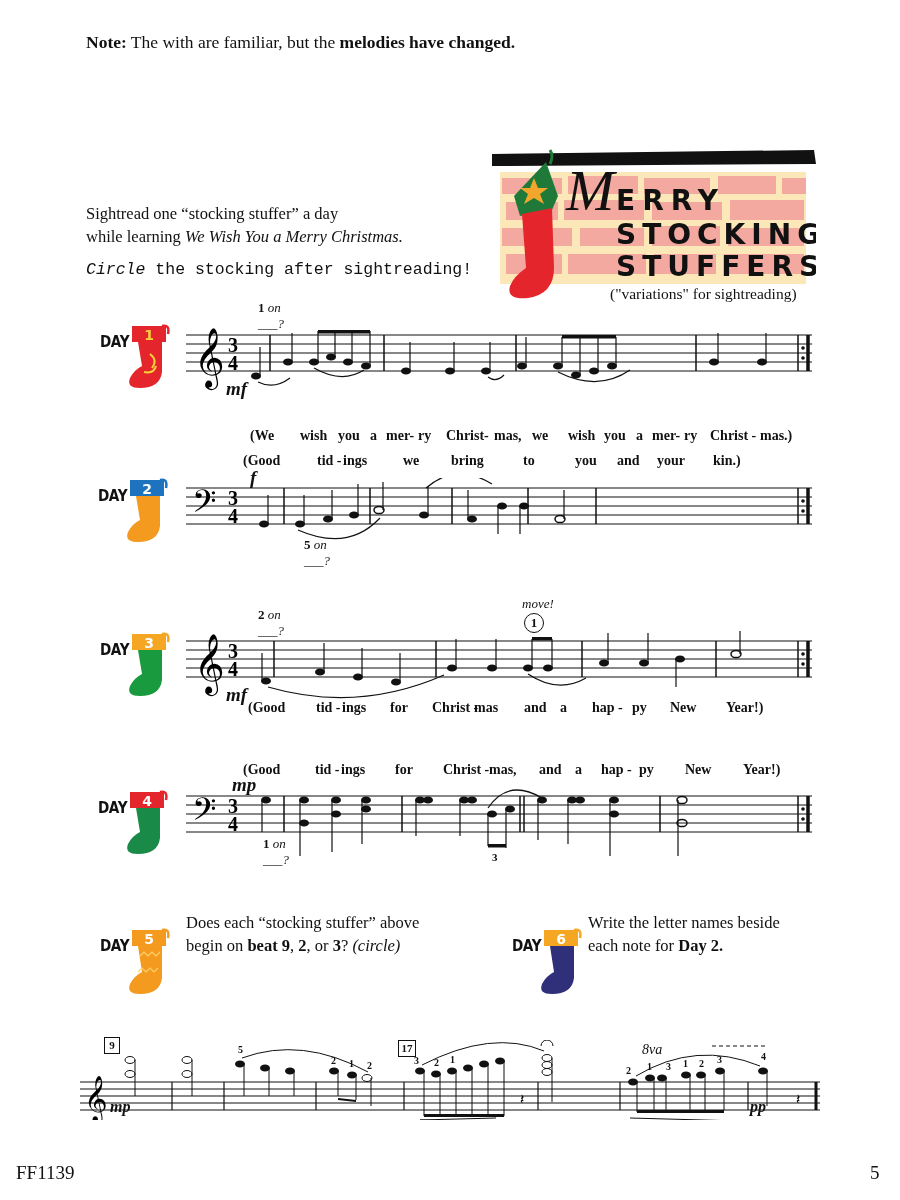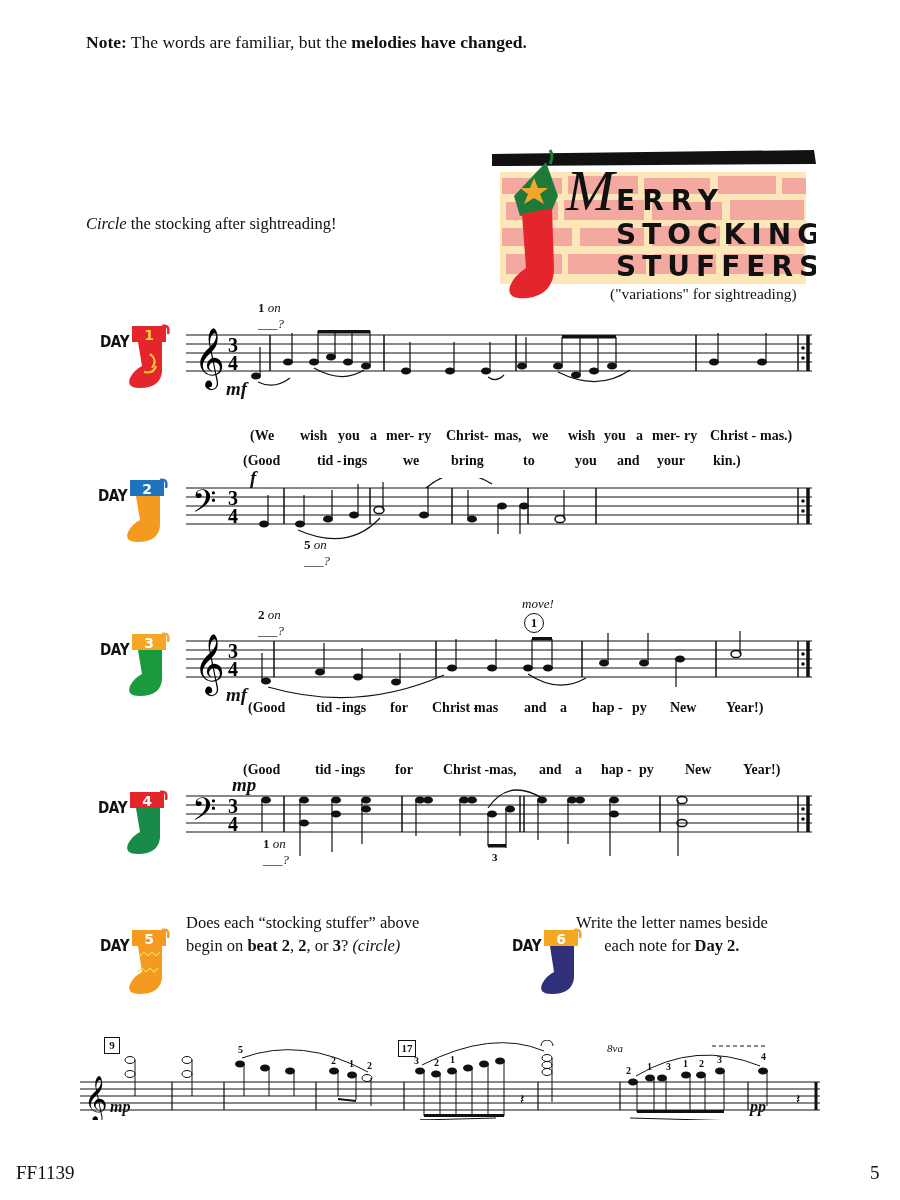--- a/index.html
+++ b/index.html
@@ -2,41 +2,43 @@
 <html><head>
 <meta charset="utf-8">
 <style>
   html,body{margin:0;padding:0;background:#fff;}
   body{width:900px;height:1200px;position:relative;overflow:hidden;font-family:"Liberation Serif","DejaVu Serif",serif;color:#111;}
   .abs{position:absolute;}
   .note-text{left:86px;top:30px;font-size:17.5px;line-height:24px;}
   .note-text b{font-weight:bold;}
   .intro{left:86px;top:202px;font-size:16.5px;line-height:23px;}
   .intro p{margin:0;}
-  .intro p.gap{margin-top:10px;}
+  .intro p.gap{margin-top:10px;font-family:Liberation Mono, monospace;}
   .logo{left:492px;top:148px;width:324px;height:160px;}
   .logo-sub{left:610px;top:285px;font-size:15.5px;}
   .day-label{font-family:"DejaVu Sans","Liberation Sans",sans-serif;font-weight:bold;font-size:16px;letter-spacing:-0.5px;transform:scaleX(0.85);transform-origin:left;}
   .lyrics{font-family:"Liberation Serif",serif;font-weight:bold;font-size:14px;white-space:nowrap;}
   .lyrics span{position:absolute;}
   .staff{position:absolute;}
   .small{font-size:13px;}
   .ital{font-style:italic;}
   .dyn{font-family:"Liberation Serif",serif;font-weight:bold;font-style:italic;font-size:19px;}
   .q56{font-size:16.5px;line-height:23px;}
   .footer{font-size:19px;}
 </style>
 </head>
 <body>
 
 <div class="abs note-text">
-  <div><b>Note:</b><span> The words are familiar, but the </span><b>melodies have changed.</b></div>
+  <div><b>Note:</b><span> The with are familiar, but the </span><b>melodies have changed.</b></div>
 </div>
 
 <div class="abs intro">
+  <p>Sightread one “stocking stuffer” a day</p>
+  <p><span>while learning </span><i>We Wish You a Merry Christmas.</i></p>
   <p class="gap"><i>Circle</i><span> the stocking after sightreading!</span></p>
 </div>
 
 <div class="abs logo">
   <svg width="324" height="160" viewBox="0 0 324 160">
     <polygon points="0,6 322,2 324,16 0,18" fill="#111"></polygon>
     <rect x="8" y="24" width="306" height="112" fill="#fbe7b8"></rect>
     <g fill="#f4a9a0">
       <rect x="10" y="30" width="60" height="16"></rect>
         <rect x="76" y="28" width="70" height="18"></rect>
@@ -418,40 +420,40 @@
   <svg class="abs" style="left:26px;top:0;" width="46" height="72">
     <path d="M36,4 q8,-2 6,8" stroke="#f39a1f" stroke-width="2.5" fill="none"></path>
     <rect x="6" y="4" width="34" height="16" fill="#f39a1f"></rect>
     <path d="M12,20 L36,20 L36,52 Q34,68 14,68 Q0,68 4,58 Q8,50 16,46 Z" fill="#f39a1f"></path>
     <path d="M14,30 l4,-4 l4,4 l4,-4 l4,4 l4,-4 M12,46 l4,-4 l4,4 l4,-4 l4,4 l4,-4" stroke="#fcd36a" stroke-width="1.2" fill="none"></path>
     <text x="23" y="18" text-anchor="middle" font-family="DejaVu Sans,sans-serif" font-weight="bold" font-size="14" fill="#fff">5</text>
   </svg>
 </div>
 <div class="abs q56" style="left:186px;top:911px;font-family:Liberation Serif, serif;">
   <div>Does each “stocking stuffer” above</div>
-  <div><span>begin on </span><b>beat 2</b><span>, </span><b>2</b><span>, or </span><b>3</b><span>? </span><i>(circle)</i></div>
+  <div><span>begin on </span><b>beat 9</b><span>, </span><b>2</b><span>, or </span><b>3</b><span>? </span><i>(circle)</i></div>
 </div>
 
 <div class="abs" style="left:512px;top:926px;">
   <span class="abs day-label" style="left:0;top:10px;">DAY</span>
   <svg class="abs" style="left:26px;top:0;" width="46" height="72">
     <path d="M36,4 q8,-2 6,8" stroke="#f5a623" stroke-width="2.5" fill="none"></path>
     <rect x="6" y="4" width="34" height="16" fill="#f5a623"></rect>
     <path d="M12,20 L36,20 L36,52 Q34,68 14,68 Q0,68 4,58 Q8,50 16,46 Z" fill="#2f2f7a"></path>
     <text x="23" y="18" text-anchor="middle" font-family="DejaVu Sans,sans-serif" font-weight="bold" font-size="14" fill="#fff">6</text>
   </svg>
 </div>
-<div class="abs q56" style="left:576px;top:911px;text-align:center;">
+<div class="abs q56" style="left:588px;top:911px;">
   <div>Write the letter names beside</div>
   <div><span>each note for </span><b>Day 2.</b></div>
 </div>
 
 <div class="abs" style="left:104px;top:1037px;width:14px;height:15px;border:1px solid #111;font-size:11px;font-weight:bold;text-align:center;line-height:15px;">9</div>
 <div class="abs" style="left:398px;top:1040px;width:16px;height:15px;border:1px solid #111;font-size:11px;font-weight:bold;text-align:center;line-height:15px;">17</div>
-<div class="abs ital" style="left:607px;top:1042px;font-size:11px;">8va</div>
+<div class="abs ital" style="left:642px;top:1042px;font-size:14px;">8va</div>
 <svg class="staff" style="left:80px;top:1040px;" width="742" height="80">
   <g stroke="#111" stroke-width="1">
       <line x1="0" y1="42" x2="740" y2="42"></line>
       <line x1="0" y1="49" x2="740" y2="49"></line>
       <line x1="0" y1="56" x2="740" y2="56"></line>
       <line x1="0" y1="63" x2="740" y2="63"></line>
       <line x1="0" y1="70" x2="740" y2="70"></line>
     </g>
   <text x="4" y="72" font-size="40" font-family="DejaVu Sans,sans-serif">𝄞</text>
   <g stroke="#111" stroke-width="1.2">

